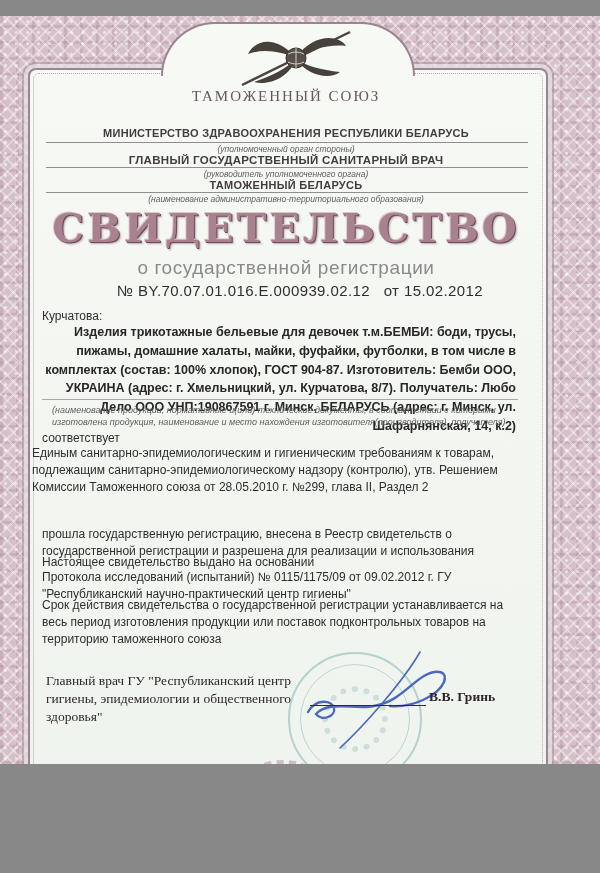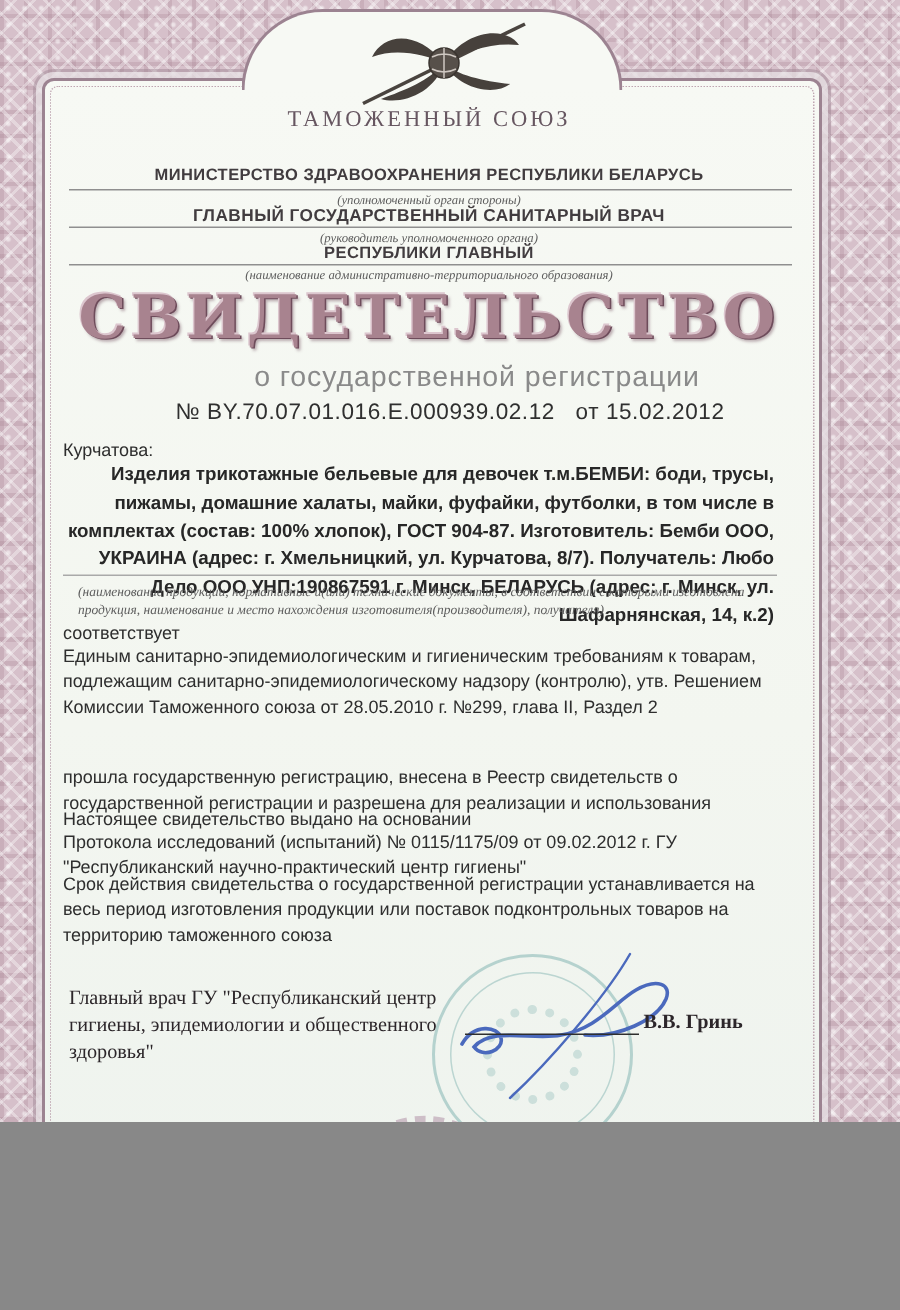--- a/index.html
+++ b/index.html
@@ -1,16 +1,16 @@
 <!DOCTYPE html>
 <html><head>
 <meta charset="utf-8">
 <style>
   html,body{margin:0;padding:0;background:#888;}
-  .page{position:relative;width:600px;height:748px;overflow:hidden;margin:0 auto;
+  .page{position:relative;width:600px;height:748px;overflow:hidden;margin:16px auto;
     background-color:#d6c0ca;
     background-image:
       radial-gradient(rgba(255,255,255,.55) 1px, transparent 2.2px),
       repeating-linear-gradient(45deg, rgba(255,255,255,.35) 0 2px, transparent 2px 9px),
       repeating-linear-gradient(-45deg, rgba(255,255,255,.35) 0 2px, transparent 2px 9px),
       repeating-linear-gradient(90deg, rgba(168,131,146,.28) 0 3px, transparent 3px 16px),
       repeating-linear-gradient(0deg, rgba(168,131,146,.28) 0 3px, transparent 3px 16px);
     background-size:11px 11px,auto,auto,auto,auto;
     font-family:"Liberation Sans",sans-serif;}
   .panel{position:absolute;left:28px;top:52px;width:516px;height:781px;z-index:1;
@@ -18,21 +18,21 @@
     border:2px solid #9c8391;border-radius:8px;
     box-shadow:0 0 0 4px rgba(255,255,255,.55),0 0 0 6px rgba(156,131,145,.45);}
   .panel::before{content:"";position:absolute;inset:3px;border:1px dotted #bfa5b1;border-radius:6px;}
   .arch{position:absolute;left:161px;top:6px;width:250px;height:52px;z-index:2;
     background:#f7f9f4;border:2px solid #9c8391;border-bottom:none;
     border-radius:125px 125px 0 0;}
   .content{position:absolute;inset:0;z-index:3;}
   .abs{position:absolute;}
   .ctr{left:28px;width:516px;text-align:center;}
   .rule{position:absolute;height:1px;background:#8f8f8f;}
-  .cap{font-style:italic;font-size:8.5px;color:#5d5d5d;font-family:Liberation Serif, serif;}
+  .cap{font-style:italic;font-size:8.5px;color:#5d5d5d;font-family:Liberation Sans, sans-serif;}
   .h-union{font-family:"Liberation Serif",serif;font-size:15px;letter-spacing:2px;color:#665660;}
   .h-members{font-family:"Liberation Serif",serif;font-size:12.5px;letter-spacing:.4px;color:#55484f;}
   .h-bold{font-size:11px;font-weight:bold;color:#413c3f;letter-spacing:.3px;}
   .title{font-family:"DejaVu Serif","Liberation Serif",serif;font-weight:bold;font-size:40px;
     letter-spacing:3px;color:#a8838f;
     text-shadow:-1px -1px 0 #dcc6ce,1px 1px 0 #6e4c5b,2px 2px 2px rgba(110,76,91,.45);}
   .subtitle{font-size:19px;color:#8a8a8a;letter-spacing:.6px;}
   .numline{font-size:15px;color:#2f2f2f;letter-spacing:.4px;padding-left:14px;}
   .body-txt{font-size:12px;color:#2e2e2e;line-height:1.42;}
   .bold-desc{font-size:12.5px;font-weight:bold;color:#272727;line-height:1.5;text-align:right;}
@@ -71,38 +71,38 @@
       </svg>
     </div>
 
     <div class="abs ctr h-union" style="top:72px;">ТАМОЖЕННЫЙ СОЮЗ</div>
     <div class="abs ctr h-bold" style="top:111px;">МИНИСТЕРСТВО ЗДРАВООХРАНЕНИЯ РЕСПУБЛИКИ БЕЛАРУСЬ</div>
     <div class="rule" style="left:46px;top:126px;width:482px;"></div>
     <div class="abs ctr cap" style="top:128px;">(уполномоченный орган стороны)</div>
     <div class="abs ctr h-bold" style="top:138px;font-size:11.5px;">ГЛАВНЫЙ ГОСУДАРСТВЕННЫЙ САНИТАРНЫЙ ВРАЧ</div>
     <div class="rule" style="left:46px;top:151px;width:482px;"></div>
     <div class="abs ctr cap" style="top:153px;">(руководитель уполномоченного органа)</div>
-    <div class="abs ctr h-bold" style="top:163px;">РЕСПУБЛИКИ ГЛАВНЫЙ</div>
+    <div class="abs ctr h-bold" style="top:163px;">ТАМОЖЕННЫЙ БЕЛАРУСЬ</div>
     <div class="rule" style="left:46px;top:176px;width:482px;"></div>
     <div class="abs ctr cap" style="top:178px;">(наименование административно-территориального образования)</div>
 
     <div class="abs ctr title" style="top:188px;">СВИДЕТЕЛЬСТВО</div>
-    <div class="abs ctr subtitle" style="top:241px;padding-left:32px;">о государственной регистрации</div>
+    <div class="abs ctr subtitle" style="top:241px;">о государственной регистрации</div>
     <div class="abs ctr numline" style="top:266px;">
       <span>№ BY.70.07.01.016.Е.000939.02.12</span>&nbsp;&nbsp;
       <span>от 15.02.2012</span>
     </div>
 
     <div class="abs body-txt" style="left:42px;top:292px;">Курчатова:</div>
     <div class="abs bold-desc" style="left:42px;top:307px;width:474px;">Изделия трикотажные бельевые для девочек т.м.БЕМБИ: боди, трусы, пижамы, домашние халаты, майки, фуфайки, футболки, в том числе в комплектах (состав: 100% хлопок), ГОСТ 904-87. Изготовитель: Бемби ООО, УКРАИНА (адрес: г. Хмельницкий, ул. Курчатова, 8/7). Получатель: Любо Дело ООО УНП:190867591 г. Минск, БЕЛАРУСЬ (адрес: г. Минск, ул. Шафарнянская, 14, к.2)</div>
     <div class="rule" style="left:42px;top:383px;width:476px;background:#a9a9a9;"></div>
     <div class="abs cap" style="left:52px;top:388px;width:456px;font-size:9px;line-height:1.35;">(наименование продукции, нормативные и(или) технические документы, в соответствии с которыми изготовлена продукция, наименование и место нахождения изготовителя(производителя), получателя)</div>
 
     <div class="abs body-txt" style="left:42px;top:414px;">соответствует</div>
-    <div class="abs body-txt" style="left:42px;top:429px;width:480px;">Единым санитарно-эпидемиологическим и гигиеническим требованиям к товарам, подлежащим санитарно-эпидемиологическому надзору (контролю), утв. Решением Комиссии Таможенного союза от 28.05.2010 г. №299, глава II, Раздел 2</div>
+    <div class="abs body-txt" style="left:32px;top:429px;width:480px;">Единым санитарно-эпидемиологическим и гигиеническим требованиям к товарам, подлежащим санитарно-эпидемиологическому надзору (контролю), утв. Решением Комиссии Таможенного союза от 28.05.2010 г. №299, глава II, Раздел 2</div>
 
     <div class="abs body-txt" style="left:42px;top:510px;width:480px;">прошла государственную регистрацию, внесена в Реестр свидетельств о государственной регистрации и разрешена для реализации и использования</div>
 
     <div class="abs body-txt" style="left:42px;top:538px;">Настоящее свидетельство выдано на основании</div>
     <div class="abs body-txt" style="left:42px;top:553px;width:480px;">Протокола исследований (испытаний) № 0115/1175/09 от 09.02.2012 г. ГУ "Республиканский научно-практический центр гигиены"</div>
 
     <div class="abs body-txt" style="left:42px;top:581px;width:476px;">Срок действия свидетельства о государственной регистрации устанавливается на весь период изготовления продукции или поставок подконтрольных товаров на территорию таможенного союза</div>
 
     <div class="abs sig-title" style="left:46px;top:656px;width:280px;">Главный врач ГУ "Республиканский центр гигиены, эпидемиологии и общественного здоровья"</div>
 

